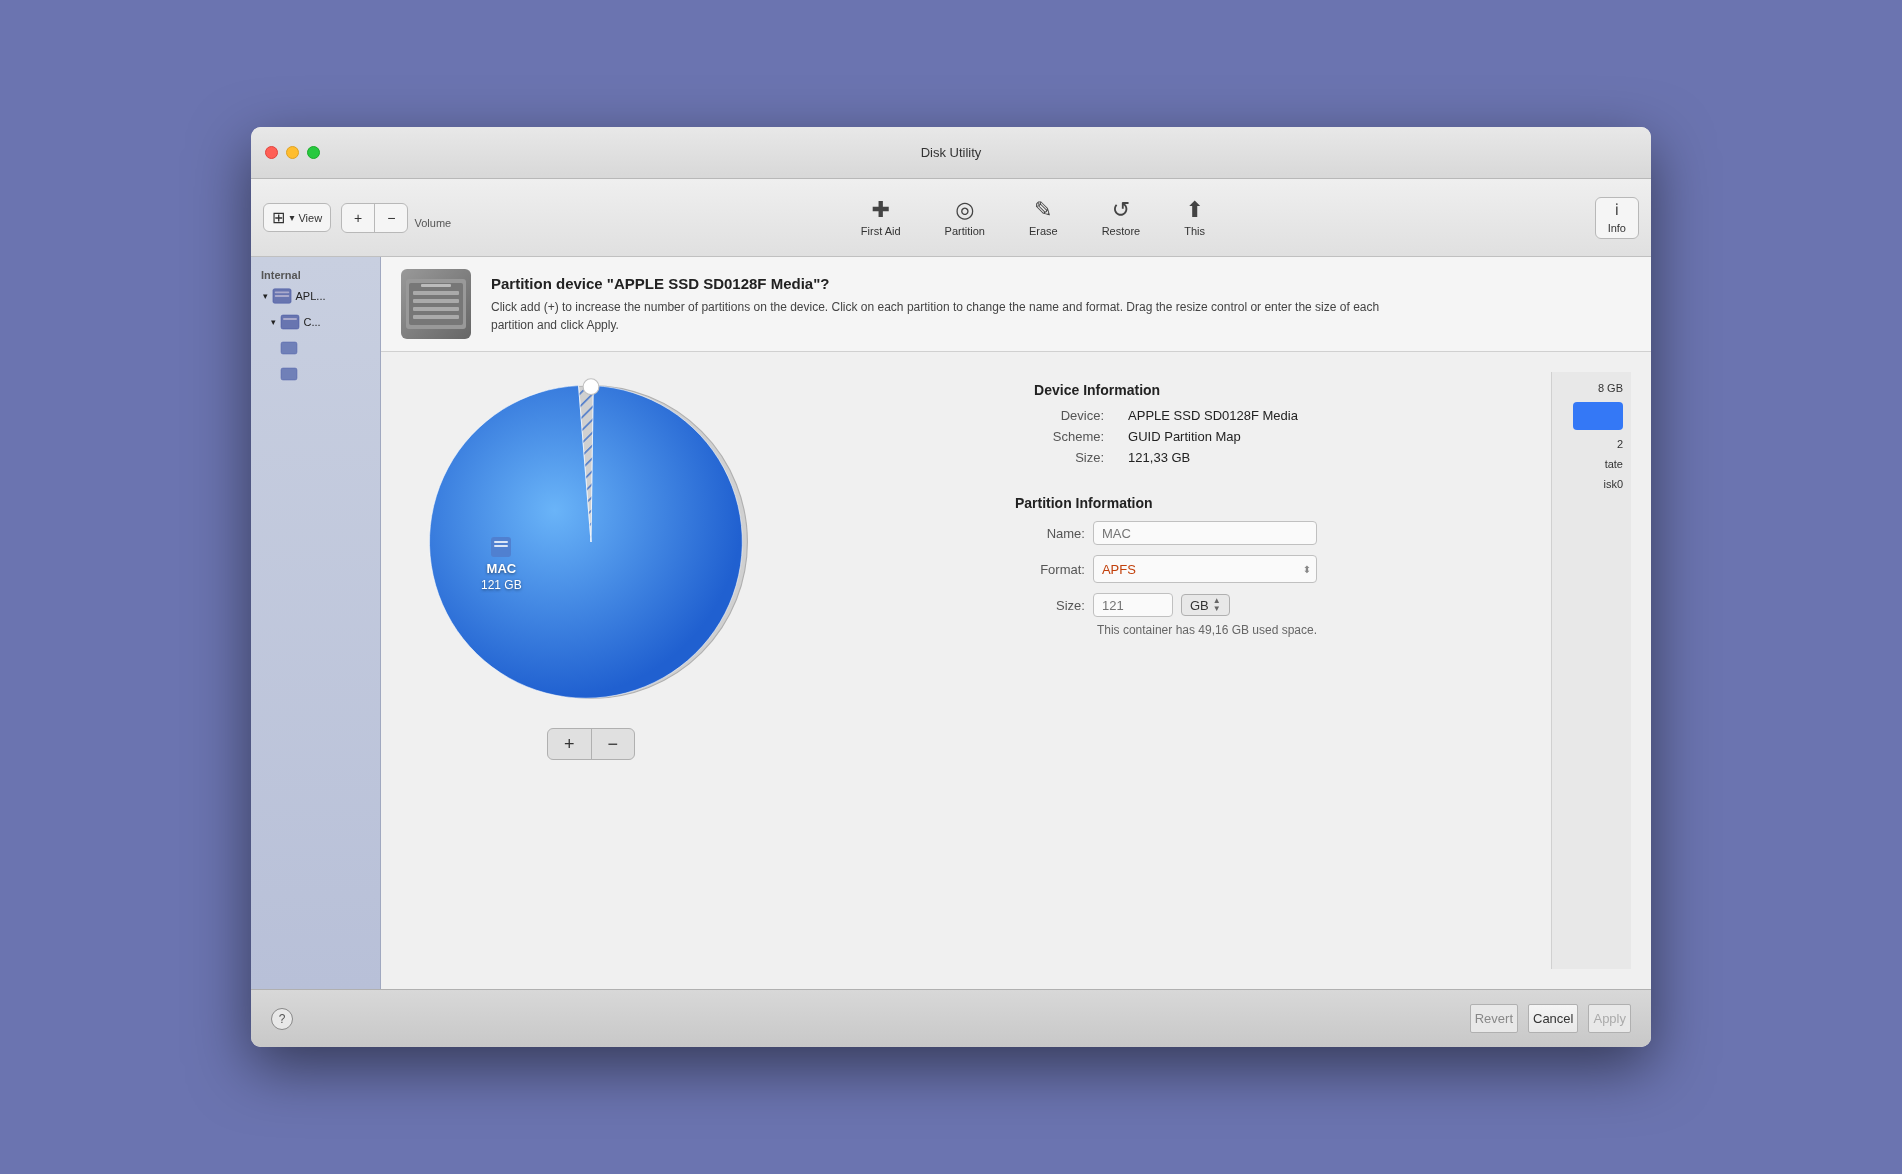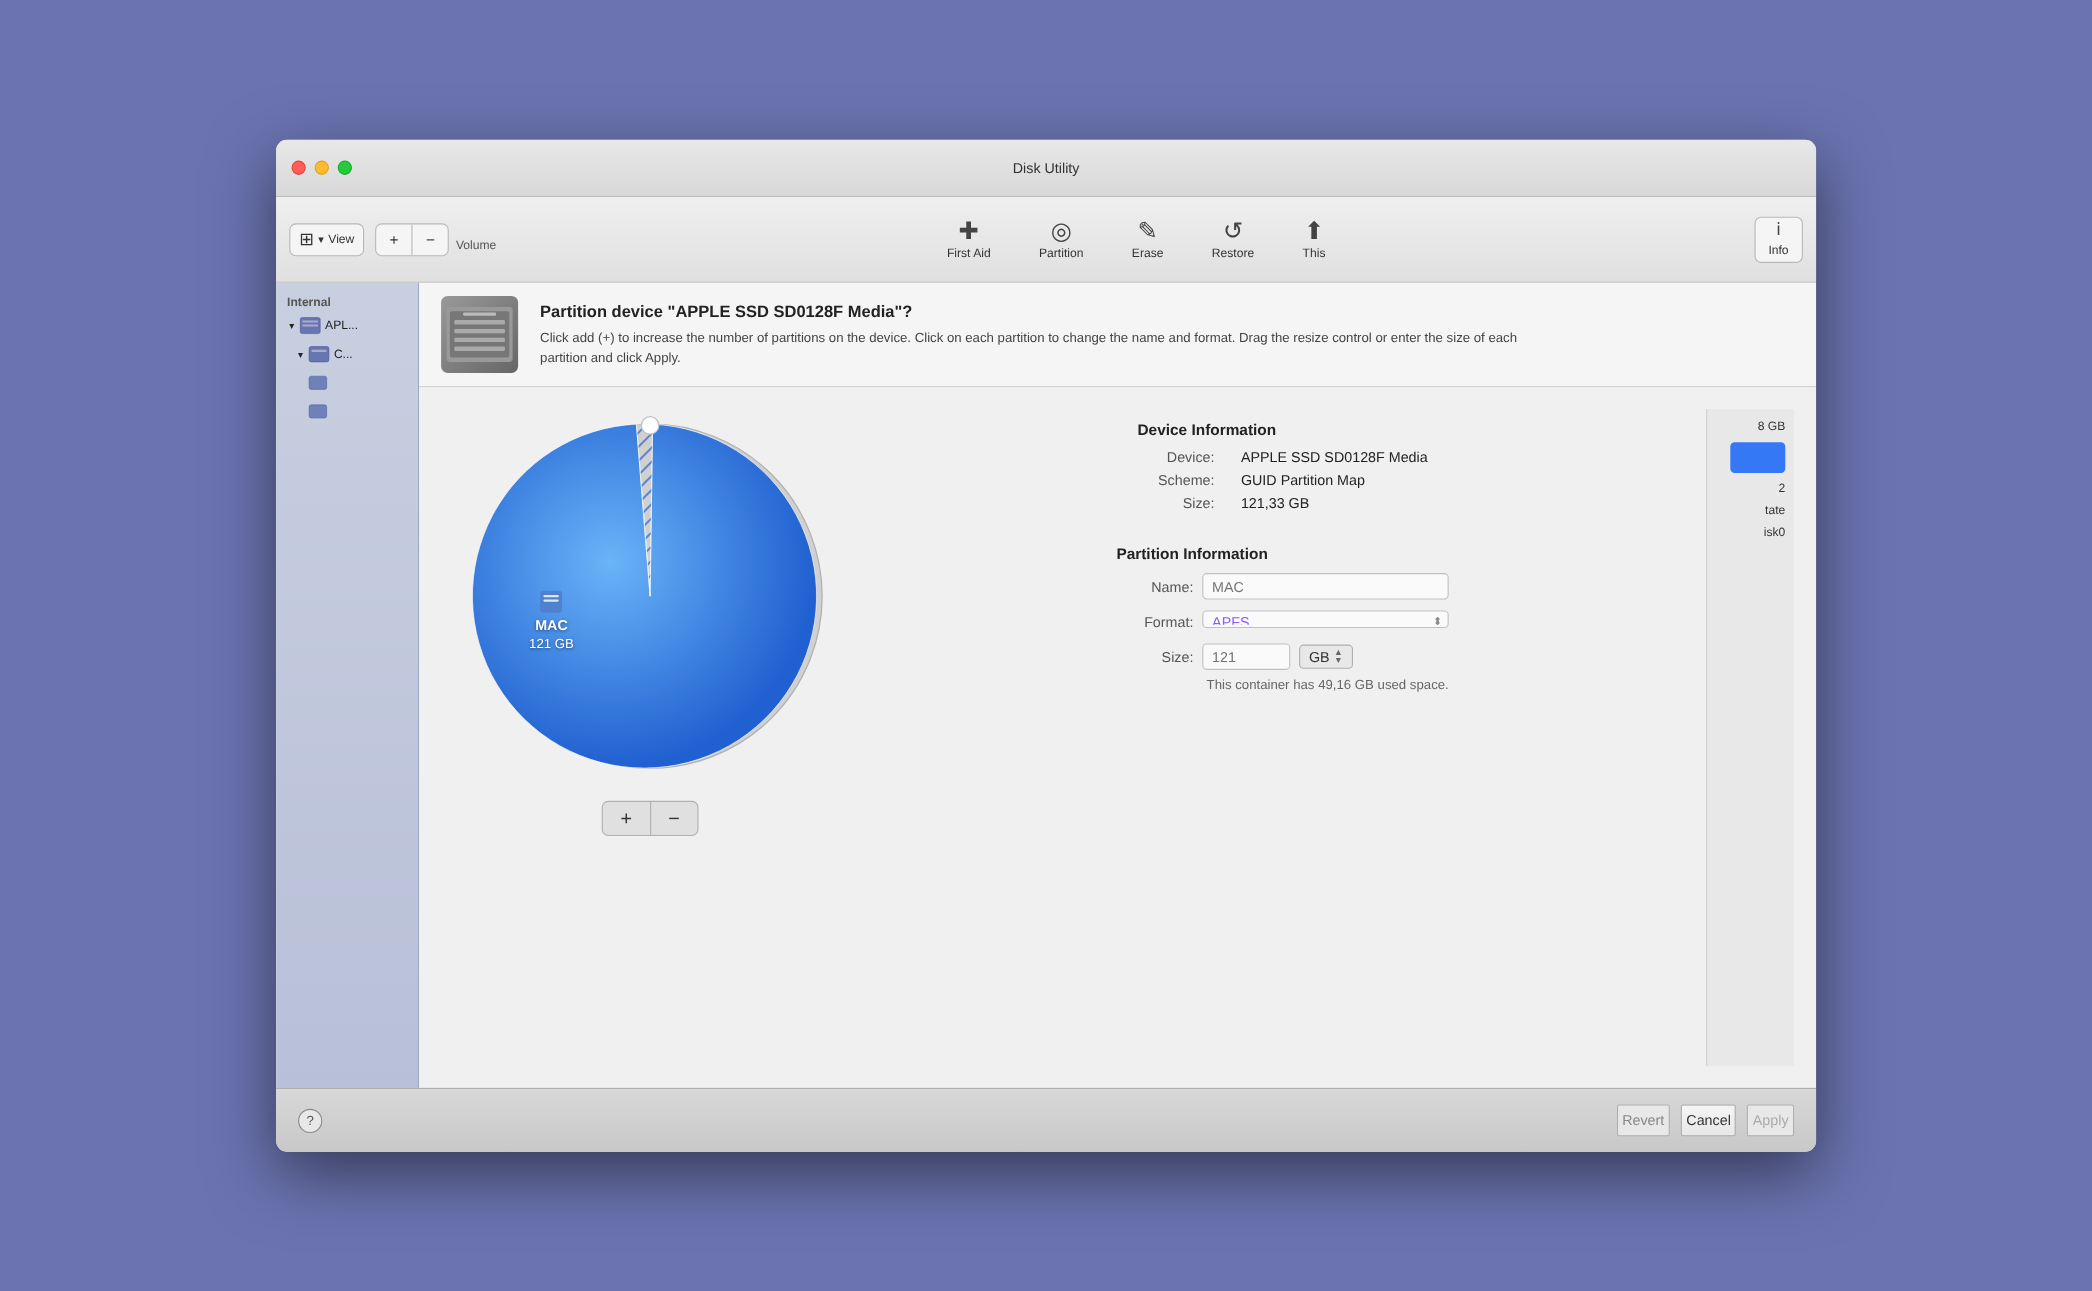--- a/index.html
+++ b/index.html
@@ -332,26 +332,26 @@
       font-size: 13px;
       color: #666;
       background: #fafafa;
     }
     .form-select-container {
       flex: 1;
       position: relative;
     }
     .form-select {
       width: 100%;
-      height: 16px;
+      height: 28px;
       border: 1px solid #c0c0c0;
       border-radius: 4px;
       padding: 2px 8px;
       font-size: 13px;
-      color: #8b5cf6;
+      color: #c2410c;
       background: #fafafa;
       appearance: none;
       padding-right: 24px;
     }
     .select-arrow {
       position: absolute;
       right: 6px;
       top: 50%;
       transform: translateY(-50%);
       font-size: 10px;

